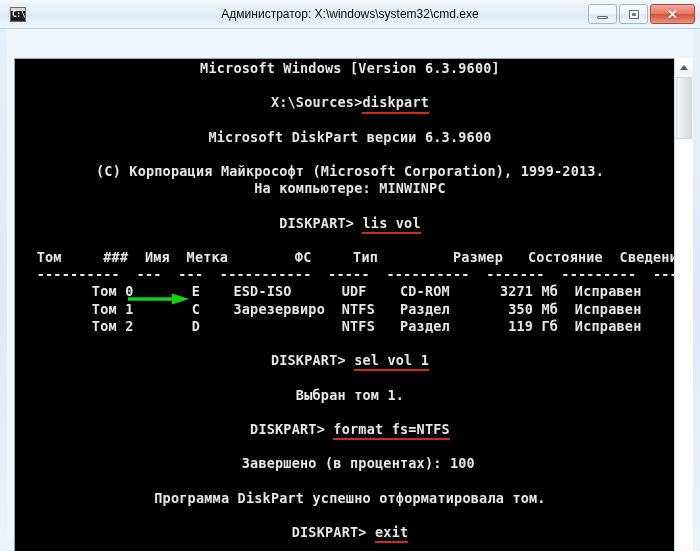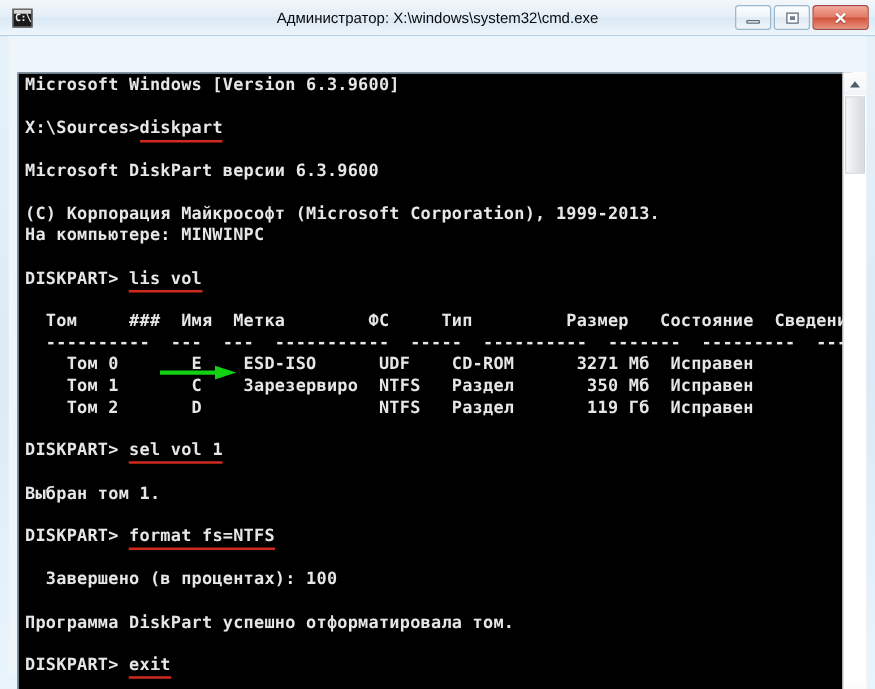--- a/index.html
+++ b/index.html
@@ -158,20 +158,21 @@
     font-size: 13.5px;
     font-weight: bold;
     line-height: 17.2px;
     white-space: pre;
     letter-spacing: 0.2px;
   }
   .term .line {
     position: relative;
     height: 17.2px;
     white-space: pre;
+    text-align: center;
   }
   .term .blank { height: 17.2px; }
   .hl {
     position: relative;
     display: inline-block;
   }
   .hl:after {
     content: "";
     position: absolute;
     left: 0; right: 0;

